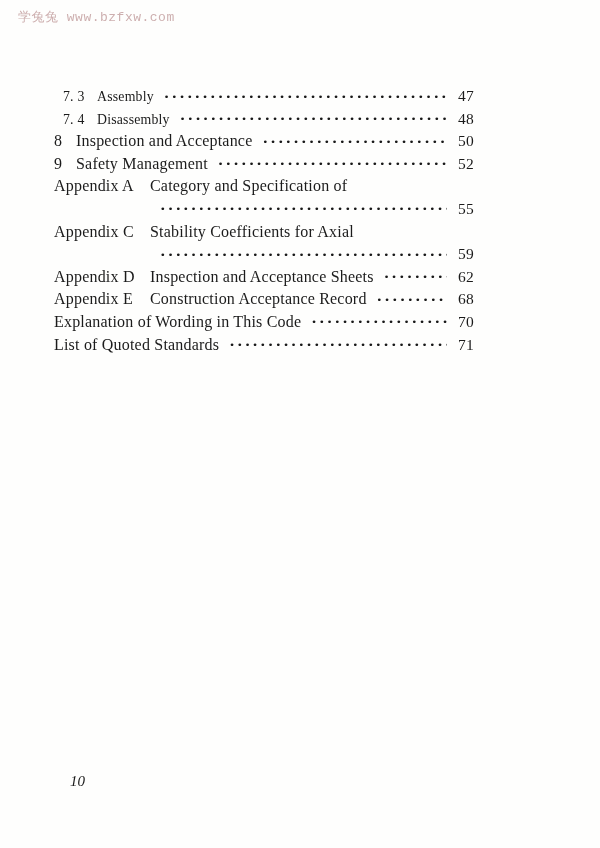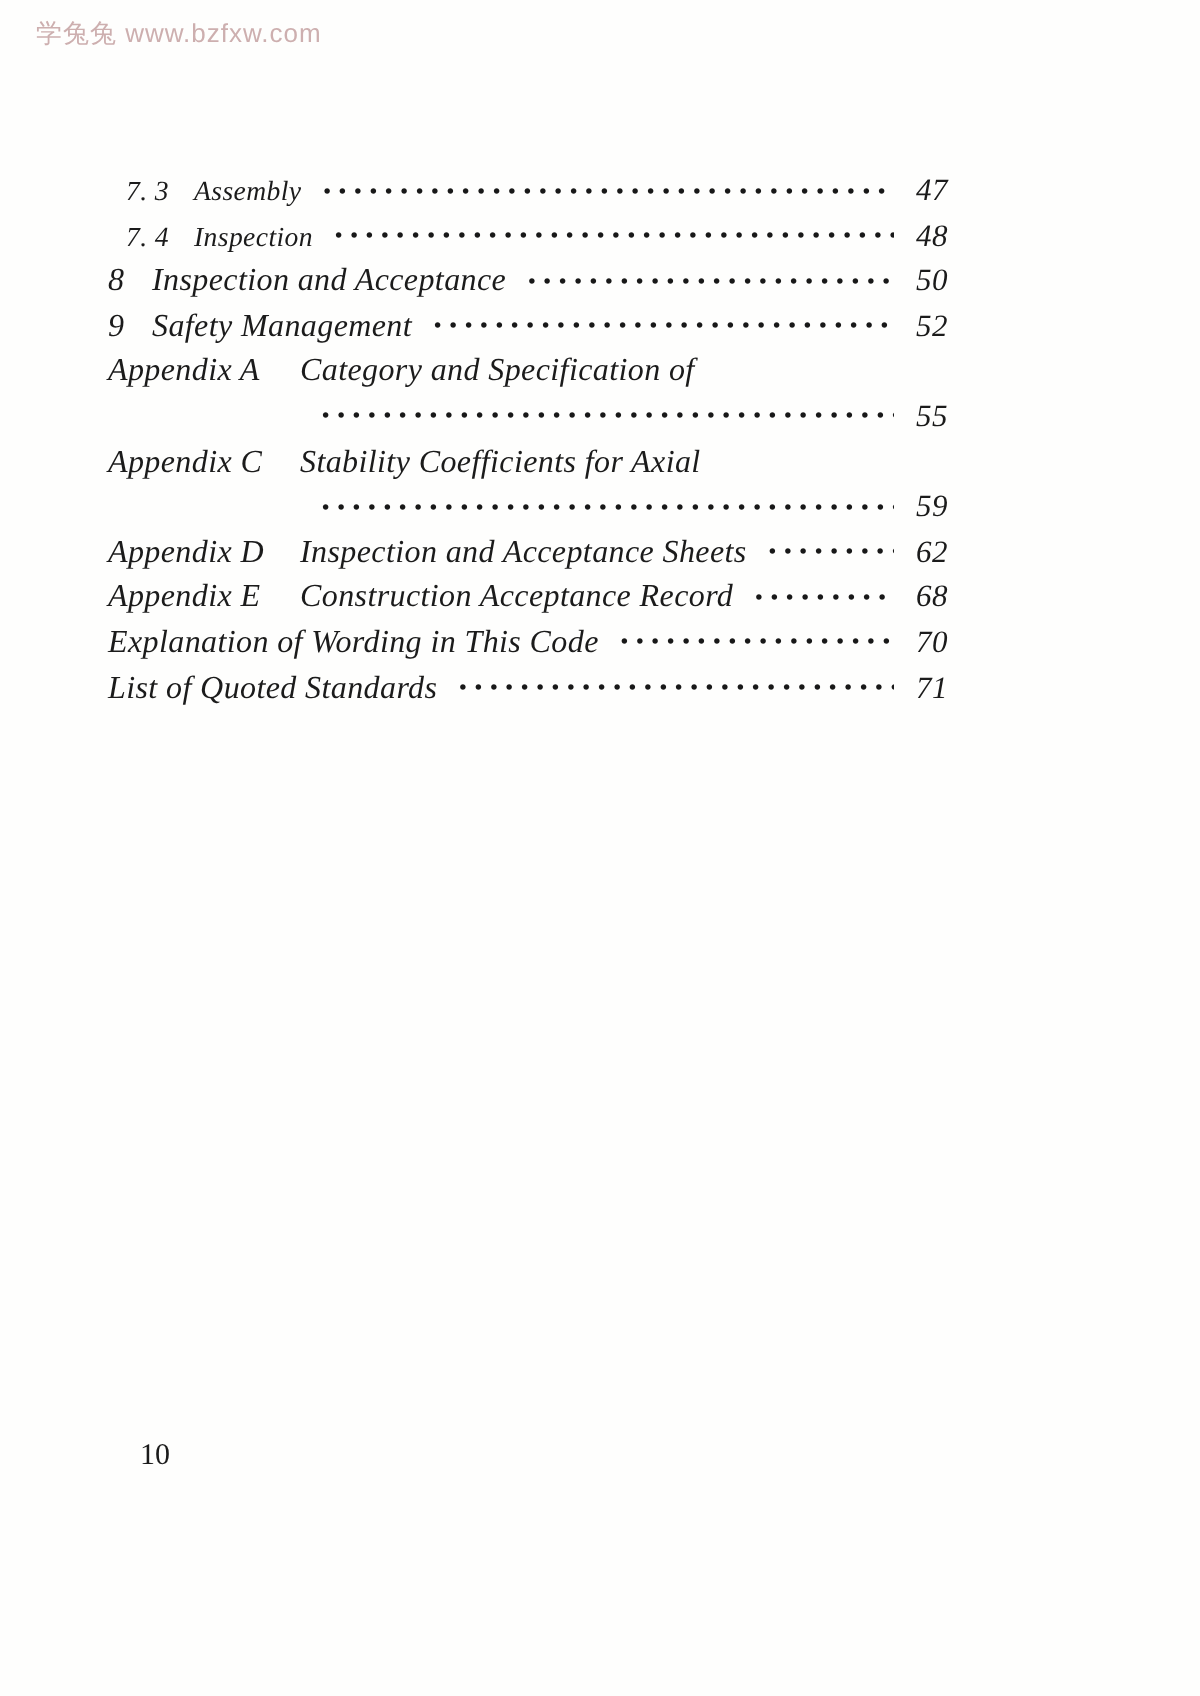--- a/index.html
+++ b/index.html
@@ -10,32 +10,31 @@
     width:600px; height:848px;
     background:#fefefd;
     font-family:"Liberation Serif", serif;
     color:#1b1b1b;
     overflow:hidden;
   }
 
   .watermark {
     position:absolute;
     left:18px; top:8px;
-    font-family:Liberation Sans, sans-serif;
+    font-family:Liberation Mono, monospace;
     font-size:13px;
     letter-spacing:0.5px;
     color:#cdafaf;
     white-space:nowrap;
   }
 
   .toc {
     position:absolute;
     left:54px; top:85px;
     width:424px;
-    font-style:italic;
   }
 
   .row {
     display:flex;
     align-items:baseline;
     height:22.6px;
     line-height:22.6px;
     font-size:16px;
     letter-spacing:0.2px;
     white-space:nowrap;
@@ -72,43 +71,44 @@
 
   .pageno {
     flex:0 0 auto;
     width:24px;
     text-align:center;
     font-size:15.5px;
   }
 
   .footer-pageno {
     position:absolute;
-    left:70px; top:720px;
+    left:70px; top:773px;
     font-size:15px;
+    font-style:italic;
   }
 </style>
 </head>
 <body>
 
 <div class="page">
 
   <div class="watermark">学兔兔 www.bzfxw.com</div>
 
   <div class="toc">
 
     <div class="row sub">
       <span class="num">7. 3</span>
       <span class="title">Assembly</span>
       <span class="leader"></span>
       <span class="pageno">47</span>
     </div>
 
     <div class="row sub">
       <span class="num">7. 4</span>
-      <span class="title">Inspection</span>
+      <span class="title">Disassembly</span>
       <span class="leader"></span>
       <span class="pageno">48</span>
     </div>
 
     <div class="row item">
       <span class="num">8</span>
       <span class="title">Inspection and Acceptance</span>
       <span class="leader"></span>
       <span class="pageno">50</span>
     </div>

